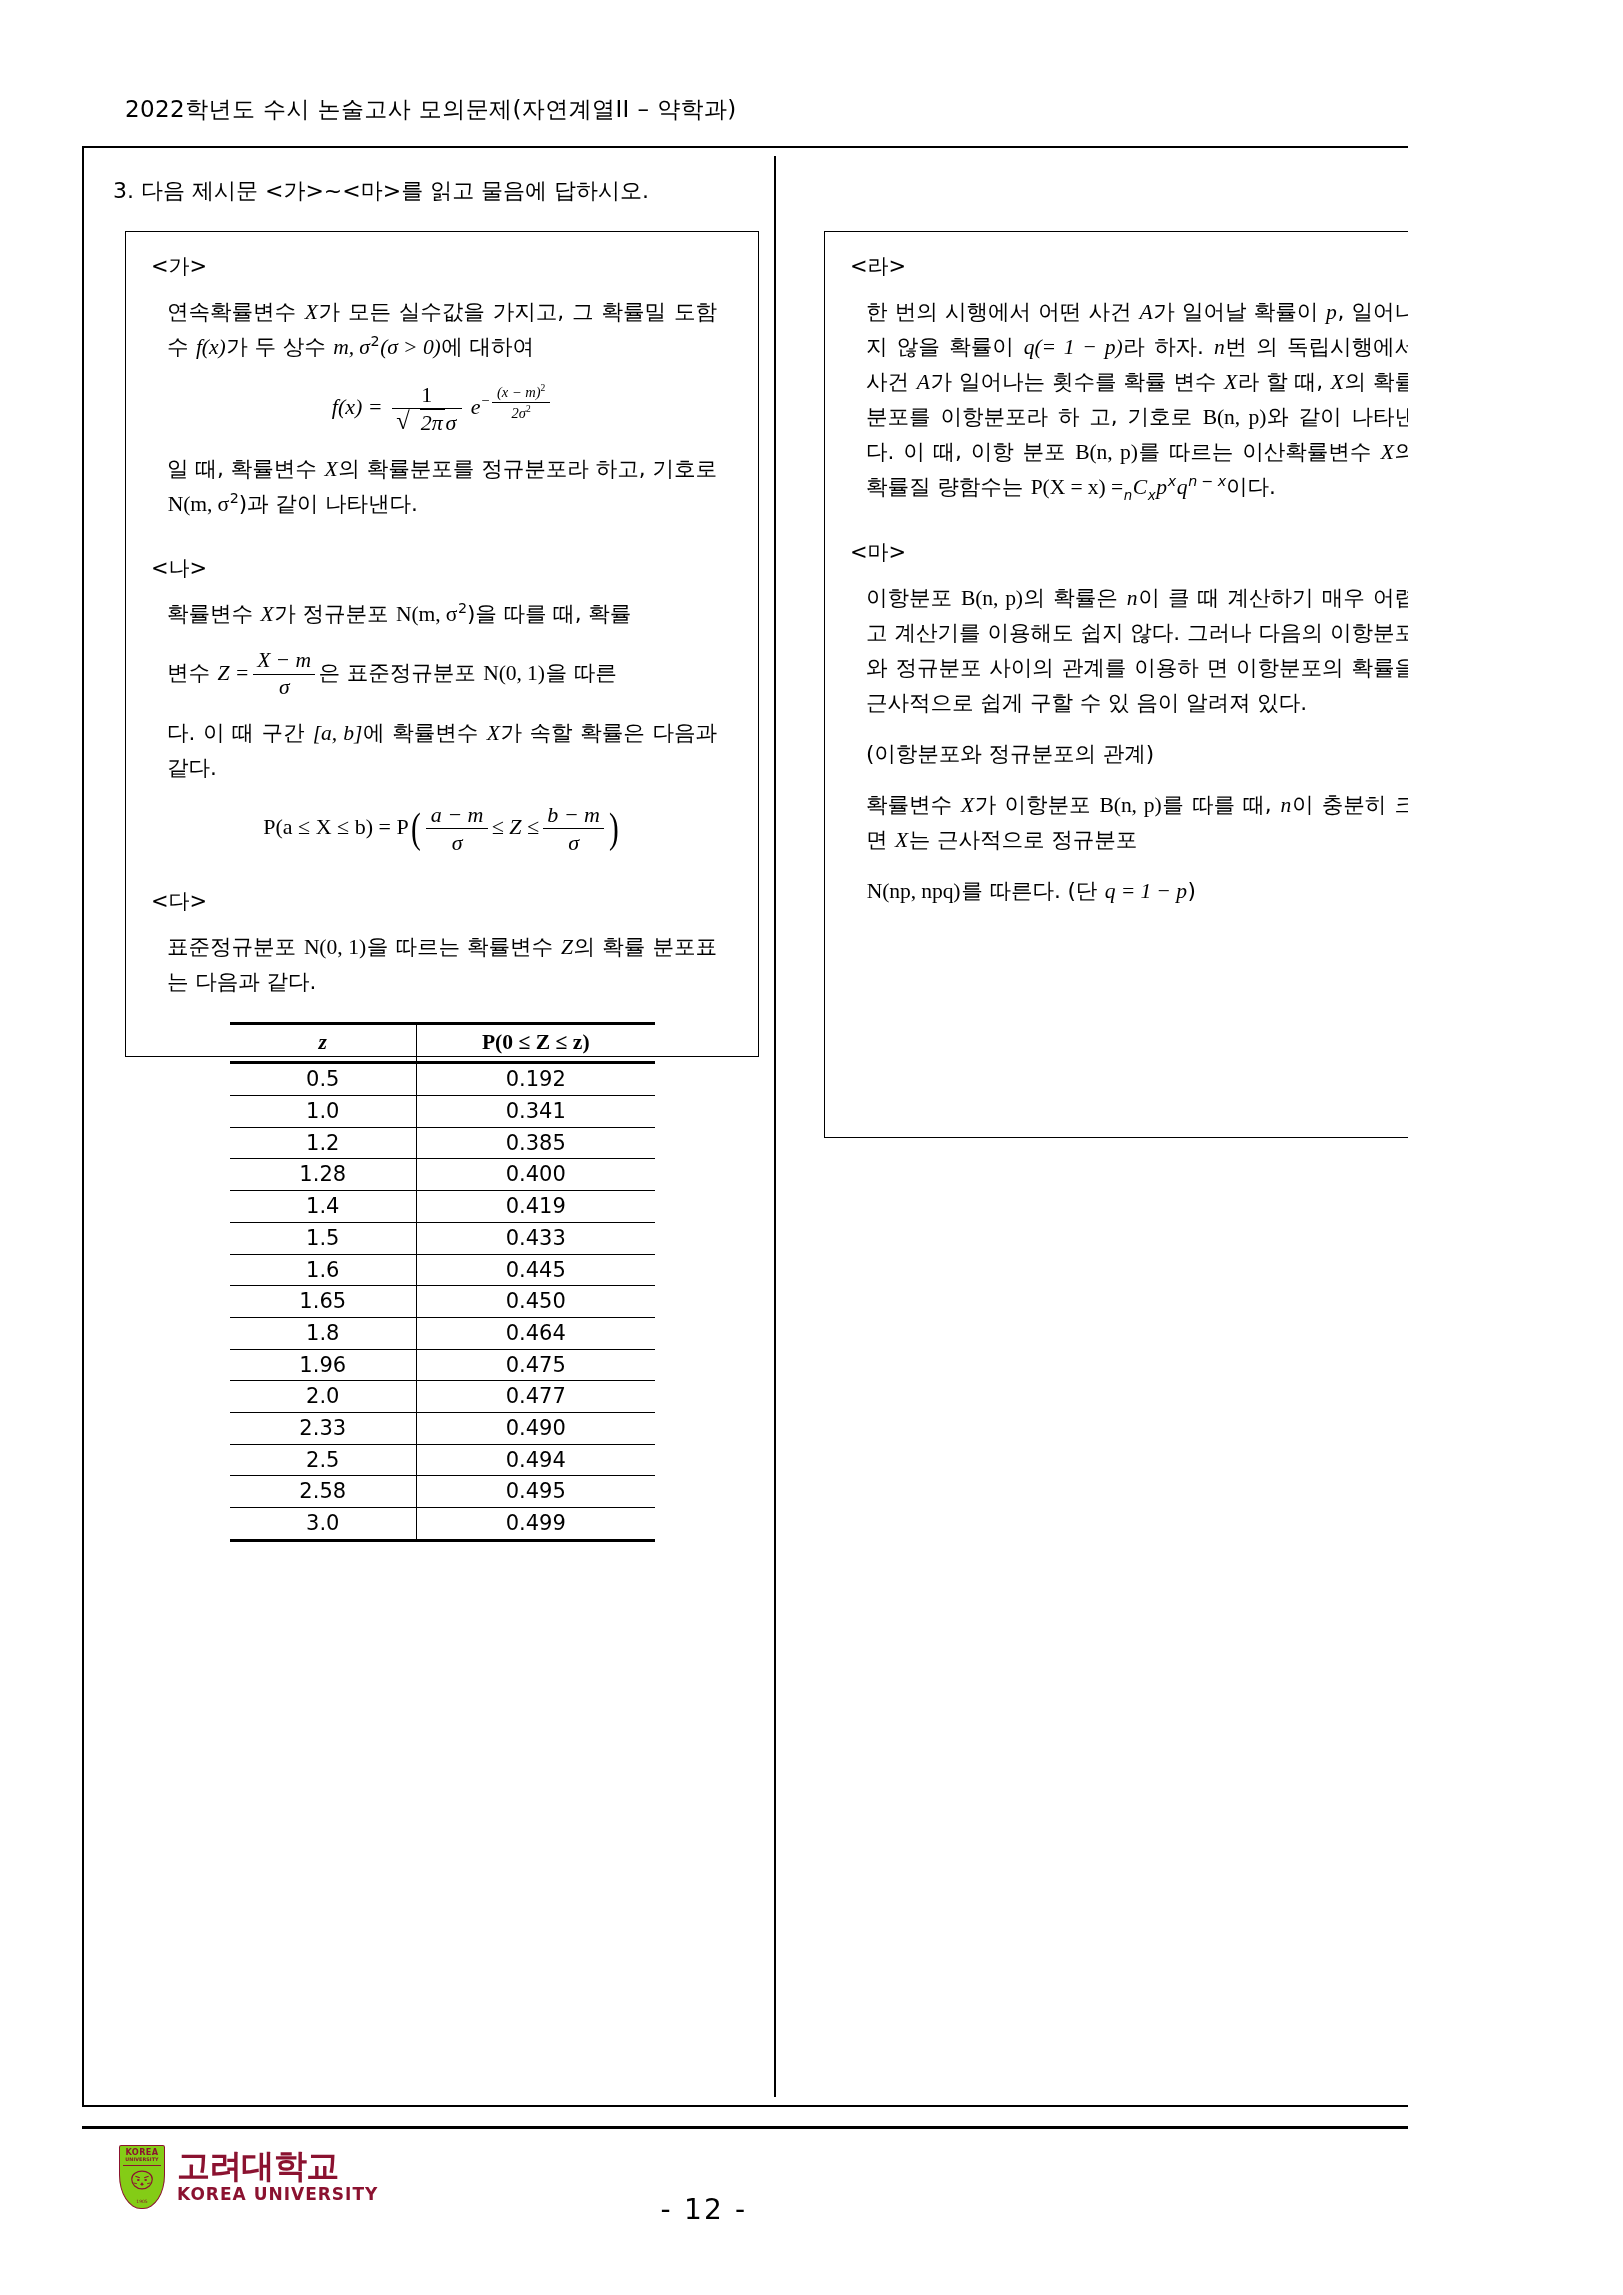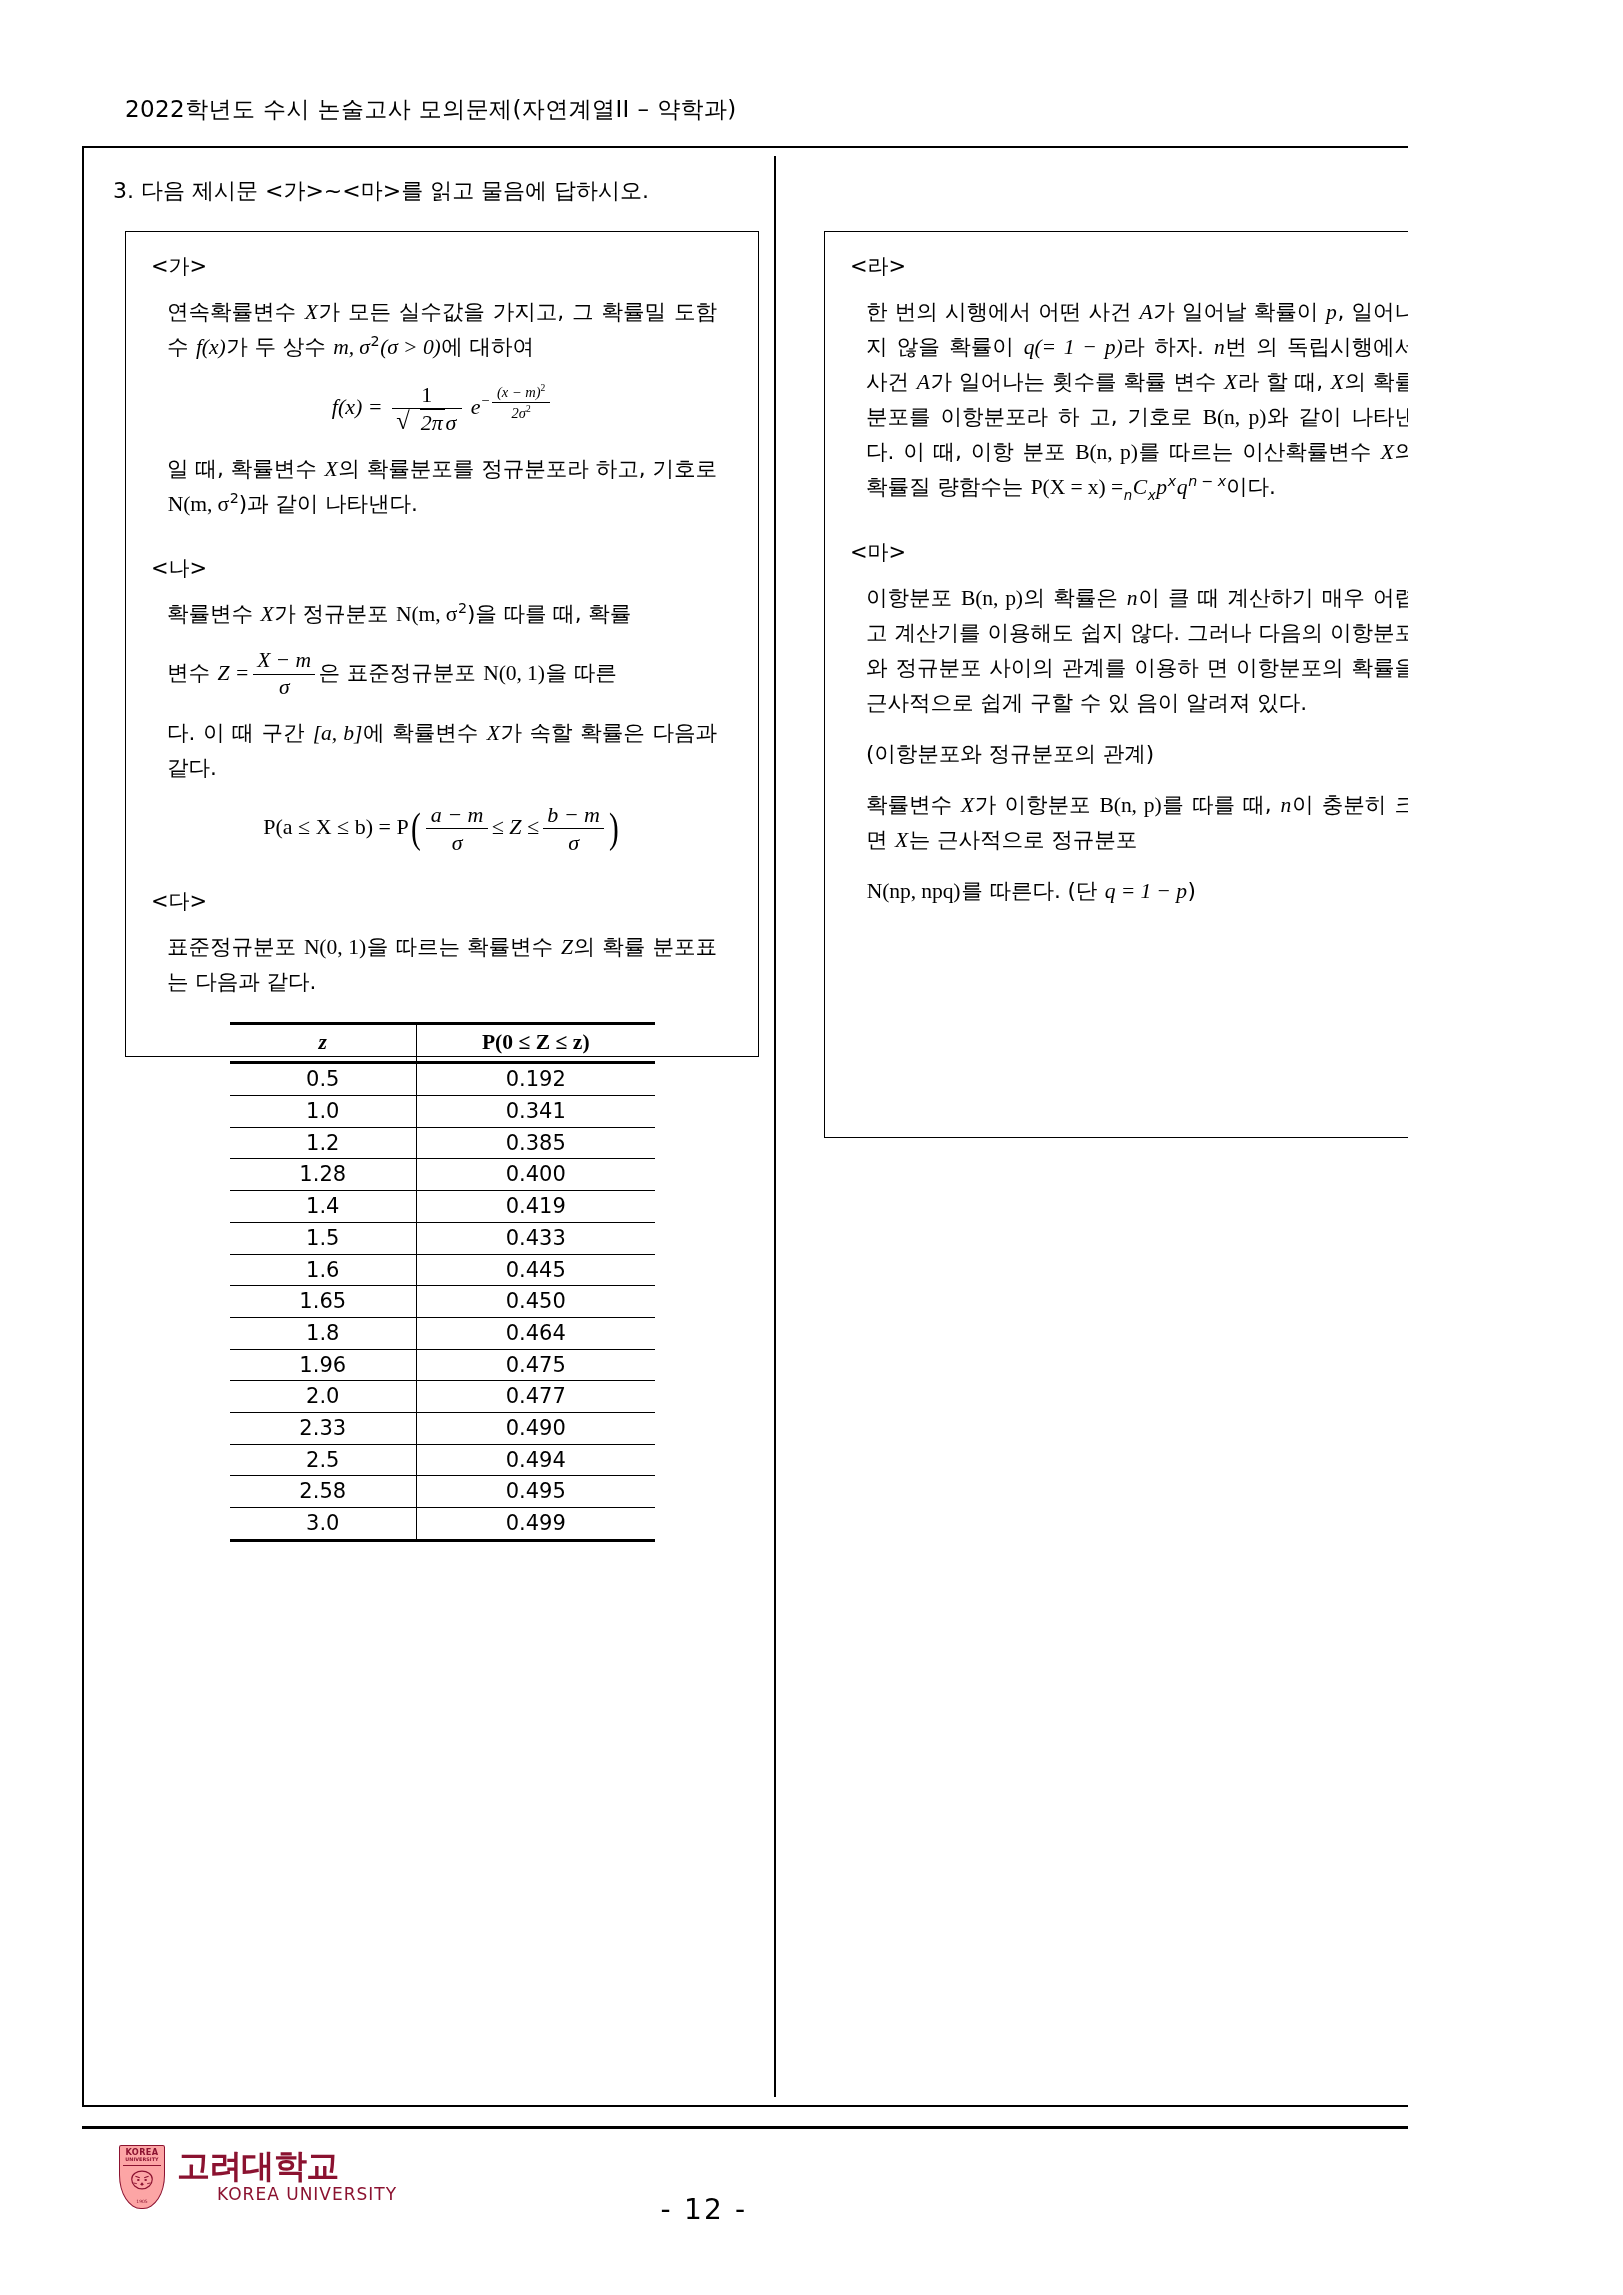--- a/index.html
+++ b/index.html
@@ -178,21 +178,21 @@
     left: 119px;
     top: 2145px;
     display: flex;
     align-items: center;
     gap: 12px;
   }
   .crest {
     position: relative;
     width: 46px;
     height: 64px;
-    background: #fca5a5;
+    background: #84cc16;
     border: 1.9px solid #8b1230;
     border-radius: 2.2px 2.2px 22px 22px / 2.2px 2.2px 34px 34px;
     box-sizing: border-box;
     overflow: hidden;
   }
   .crest .crest-top {
     position: absolute;
     left: 0; right: 0; top: 2.2px;
     text-align: center;
     color: #8b1230;
@@ -219,25 +219,24 @@
     color: #8b1230;
     font-family: "DejaVu Sans", "Liberation Sans", sans-serif;
     font-weight: 800;
     font-size: 33px;
     line-height: 1.05;
     letter-spacing: -0.7px;
   }
   .logo-text .en {
     color: #8b1230;
     font-family: "DejaVu Sans", "Liberation Sans", sans-serif;
-    font-weight: 400;
+    font-weight: 700;
     font-size: 17px;
     letter-spacing: 1px;
     line-height: 1.3;
-    margin-left: 40px;
   }
   .page-number {
     position: absolute;
     left: 0; right: 0;
     top: 2193px;
     text-align: center;
     font-size: 28px;
     font-family: "DejaVu Sans", "Liberation Sans", sans-serif;
     letter-spacing: 2.2px;
   }

